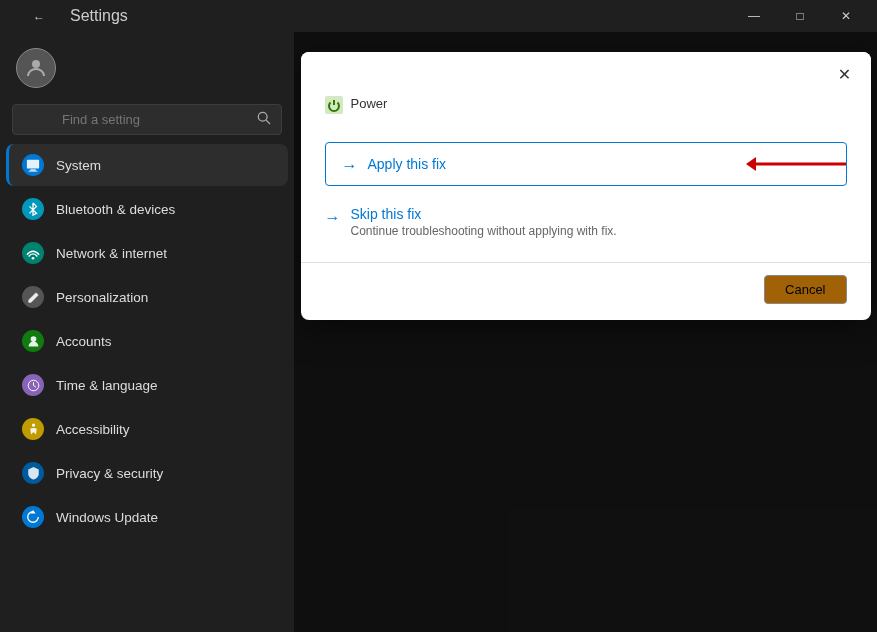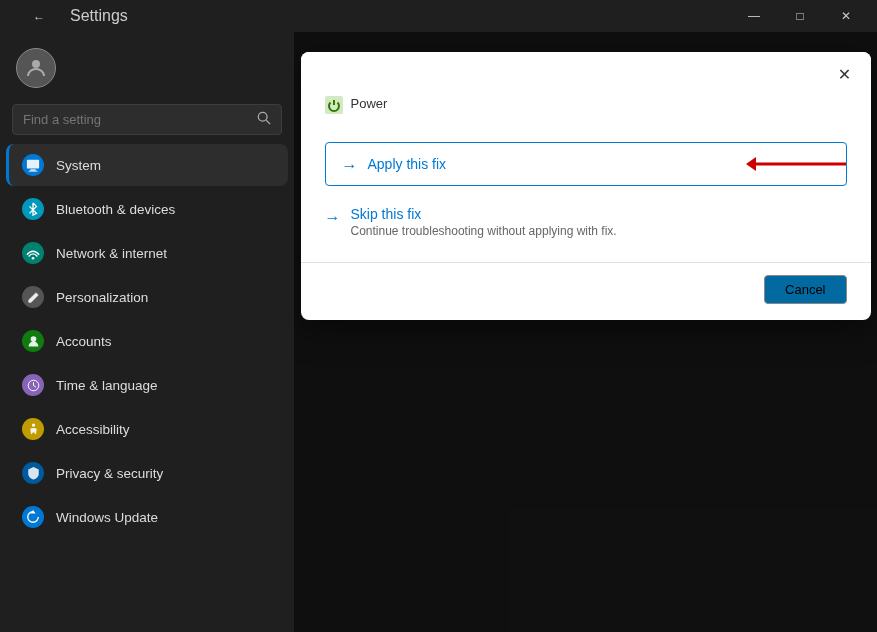--- a/index.html
+++ b/index.html
@@ -97,20 +97,21 @@
       gap: 8px;
       border: 1px solid #3d3d3d;
     }
     .search-box input {
       background: transparent;
       border: none;
       outline: none;
       color: #ccc;
       font-size: 13px;
       flex: 1;
+      margin-left: 39px;
     }
     .search-icon-wrap {
       color: #aaa;
       font-size: 14px;
     }
 
     .nav-item {
       display: flex;
       align-items: center;
       gap: 12px;
@@ -329,21 +330,21 @@
     }
 
     .modal-footer {
       display: flex;
       justify-content: flex-end;
       padding: 12px 24px 16px 24px;
       border-top: 1px solid #e0e0e0;
       margin-top: 8px;
     }
     .cancel-btn {
-      background: #0369a1;
+      background: #a16207;
       border: 1px solid #888;
       color: #000;
       padding: 6px 20px;
       border-radius: 4px;
       font-size: 13px;
       cursor: pointer;
       text-align: right;
     }
 
     

